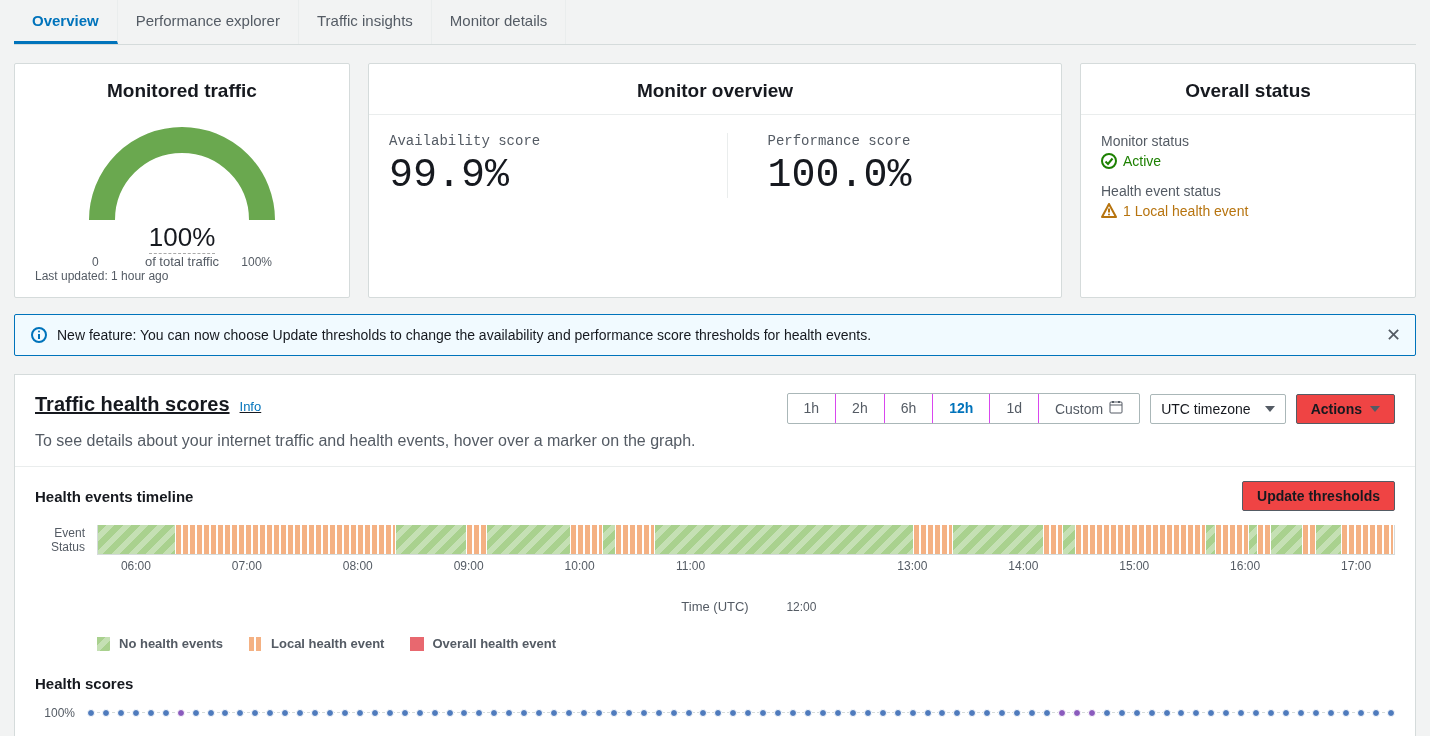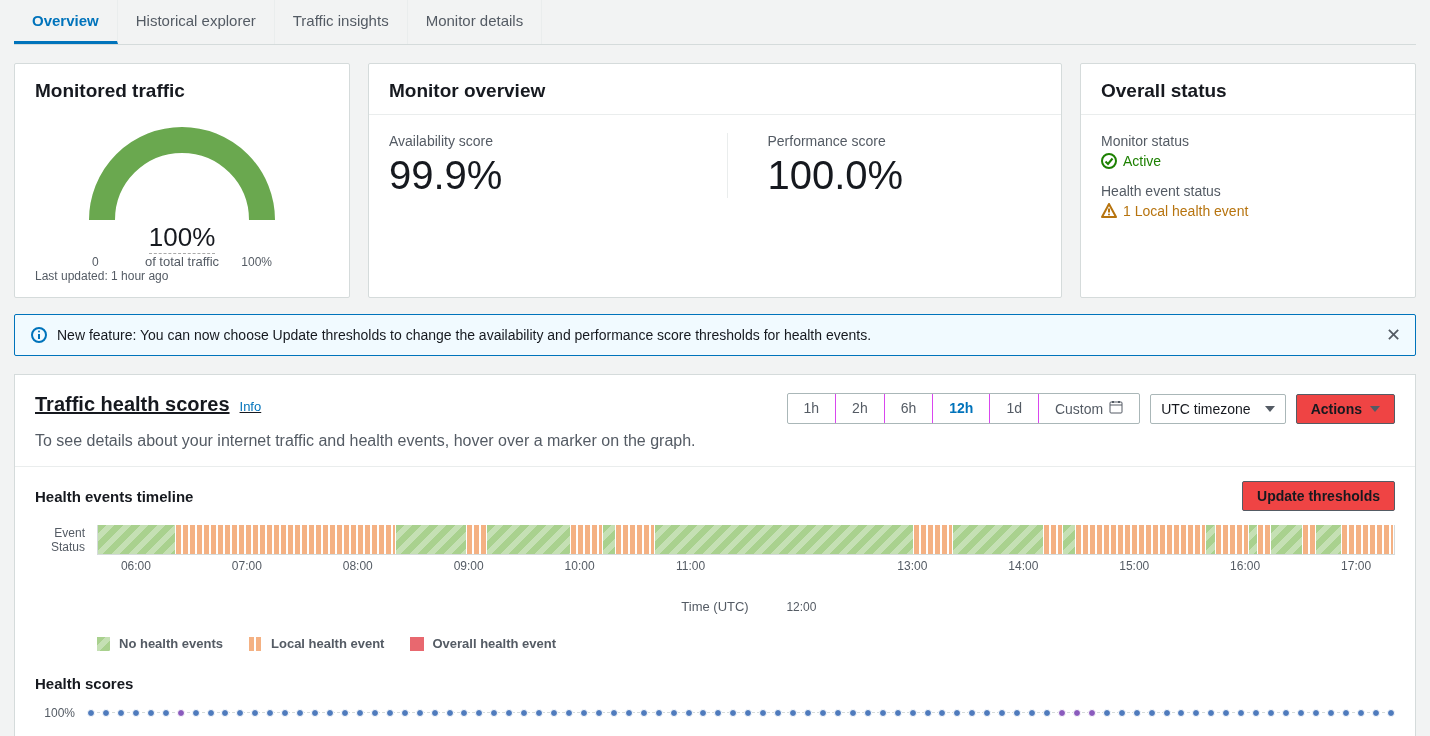--- a/index.html
+++ b/index.html
@@ -18,34 +18,34 @@
     padding: 12px 18px; font-size: 15px; color: #545b64; cursor: pointer;
     border-right: 1px solid #eaeded;
   }
   .tab.active {
     color: #0073bb; font-weight: 700; border-bottom: 3px solid #0073bb;
   }
   .cards-row { display: flex; gap: 18px; margin-bottom: 16px; }
   .card {
     background: #fff; border: 1px solid #d5dbdb; border-radius: 2px;
   }
-  .card-header { padding: 16px 20px 12px; font-size: 19px; font-weight: 700;}
+  .card-header { padding: 16px 20px 12px; font-size: 19px; font-weight: 700; text-align: center;}
 
   .monitored { flex: 0 0 336px; }
   .overview  { flex: 1; }
   .status    { flex: 0 0 336px; }
 
   .gauge-area { text-align: center; padding-top: 6px; }
   .gauge-svg { width: 200px; height: auto; }
   .gauge-pct { font-size: 26px; font-weight: 500; text-align:center; margin-top:-60px; border-bottom:1px dashed #aaa; display:inline-block; }
   .gauge-sub { font-size: 13px; color: #545b64; display:block; text-align:center;}
   .gauge-labels { display:flex; justify-content:space-between; font-size:12px; color:#545b64; width: 180px; margin: -14px auto 0;}
   .last-updated { font-size: 12px; color: #545b64; padding: 0 20px 14px;}
 
-  .overview-row { display: flex; gap: 64px; padding: 18px 20px 30px;}
+  .overview-row { display: flex; gap: 64px; padding: 18px 20px 30px; font-family: Liberation Mono, monospace;}
   .ov-block { flex:1; padding-right:30px;}
   .ov-block + .ov-block { border-left:1px solid #eaeded; padding-left:40px;}
   .ov-label { font-size: 14px; color: #545b64; margin-bottom: 4px;}
   .ov-value { font-size: 40px; font-weight: 300;}
 
   .status-body { padding: 16px 20px;}
   .stat-label { font-size: 14px; color: #545b64; margin-top: 2px;}
   .stat-row   { display:flex; align-items:center; gap:6px; margin: 4px 0 14px;}
   .status-active { color: #1d8102; font-weight:500;}
   .status-warning { color: #b7740f; font-weight:500;}
@@ -115,21 +115,21 @@
   .dot.alt { background:#8a5bbd;}
   .triangle-down { width:0;height:0;border-left:5px solid transparent;border-right:5px solid transparent;border-top:6px solid #545b64;}
 </style>
 </head>
 <body>
 
 <div class="page">
 
   <div class="tabs" id="tabs">
       <div class="tab active">Overview</div>
-      <div class="tab">Historical explorer</div>
+      <div class="tab">Performance explorer</div>
       <div class="tab">Traffic insights</div>
       <div class="tab">Monitor details</div>
     </div>
 
   <div class="cards-row">
 
     <div class="card monitored">
       <div class="card-header">Monitored traffic</div>
       <div class="gauge-area">
         <svg class="gauge-svg" viewBox="0 0 200 110">

